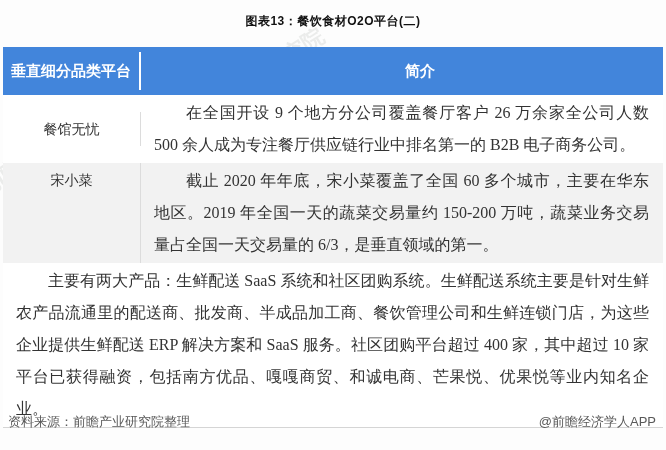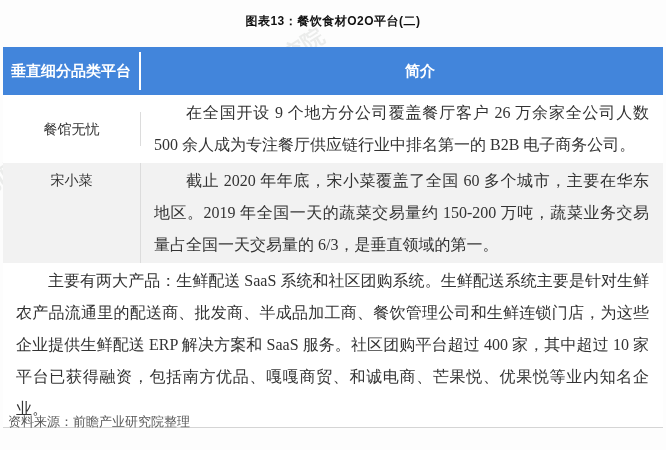--- a/index.html
+++ b/index.html
@@ -138,13 +138,14 @@
   <div class="tbody-row row-2" style="background:#ffffff;">
     <div class="td-desc">
       <p>主要有两大产品：生鲜配送 SaaS 系统和社区团购系统。生鲜配送系统主要是针对生鲜农产品流通里的配送商、批发商、半成品加工商、餐饮管理公司和生鲜连锁门店，为这些企业提供生鲜配送 ERP 解决方案和 SaaS 服务。社区团购平台超过 400 家，其中超过 10 家平台已获得融资，包括南方优品、嘎嘎商贸、和诚电商、芒果悦、优果悦等业内知名企业。</p>
     </div>
   </div>
 
 </div>
 
 <div class="page-footer">
   <span>资料来源：前瞻产业研究院整理</span>
+  <span>@前瞻经济学人APP</span>
 </div>
 
 </body></html>

